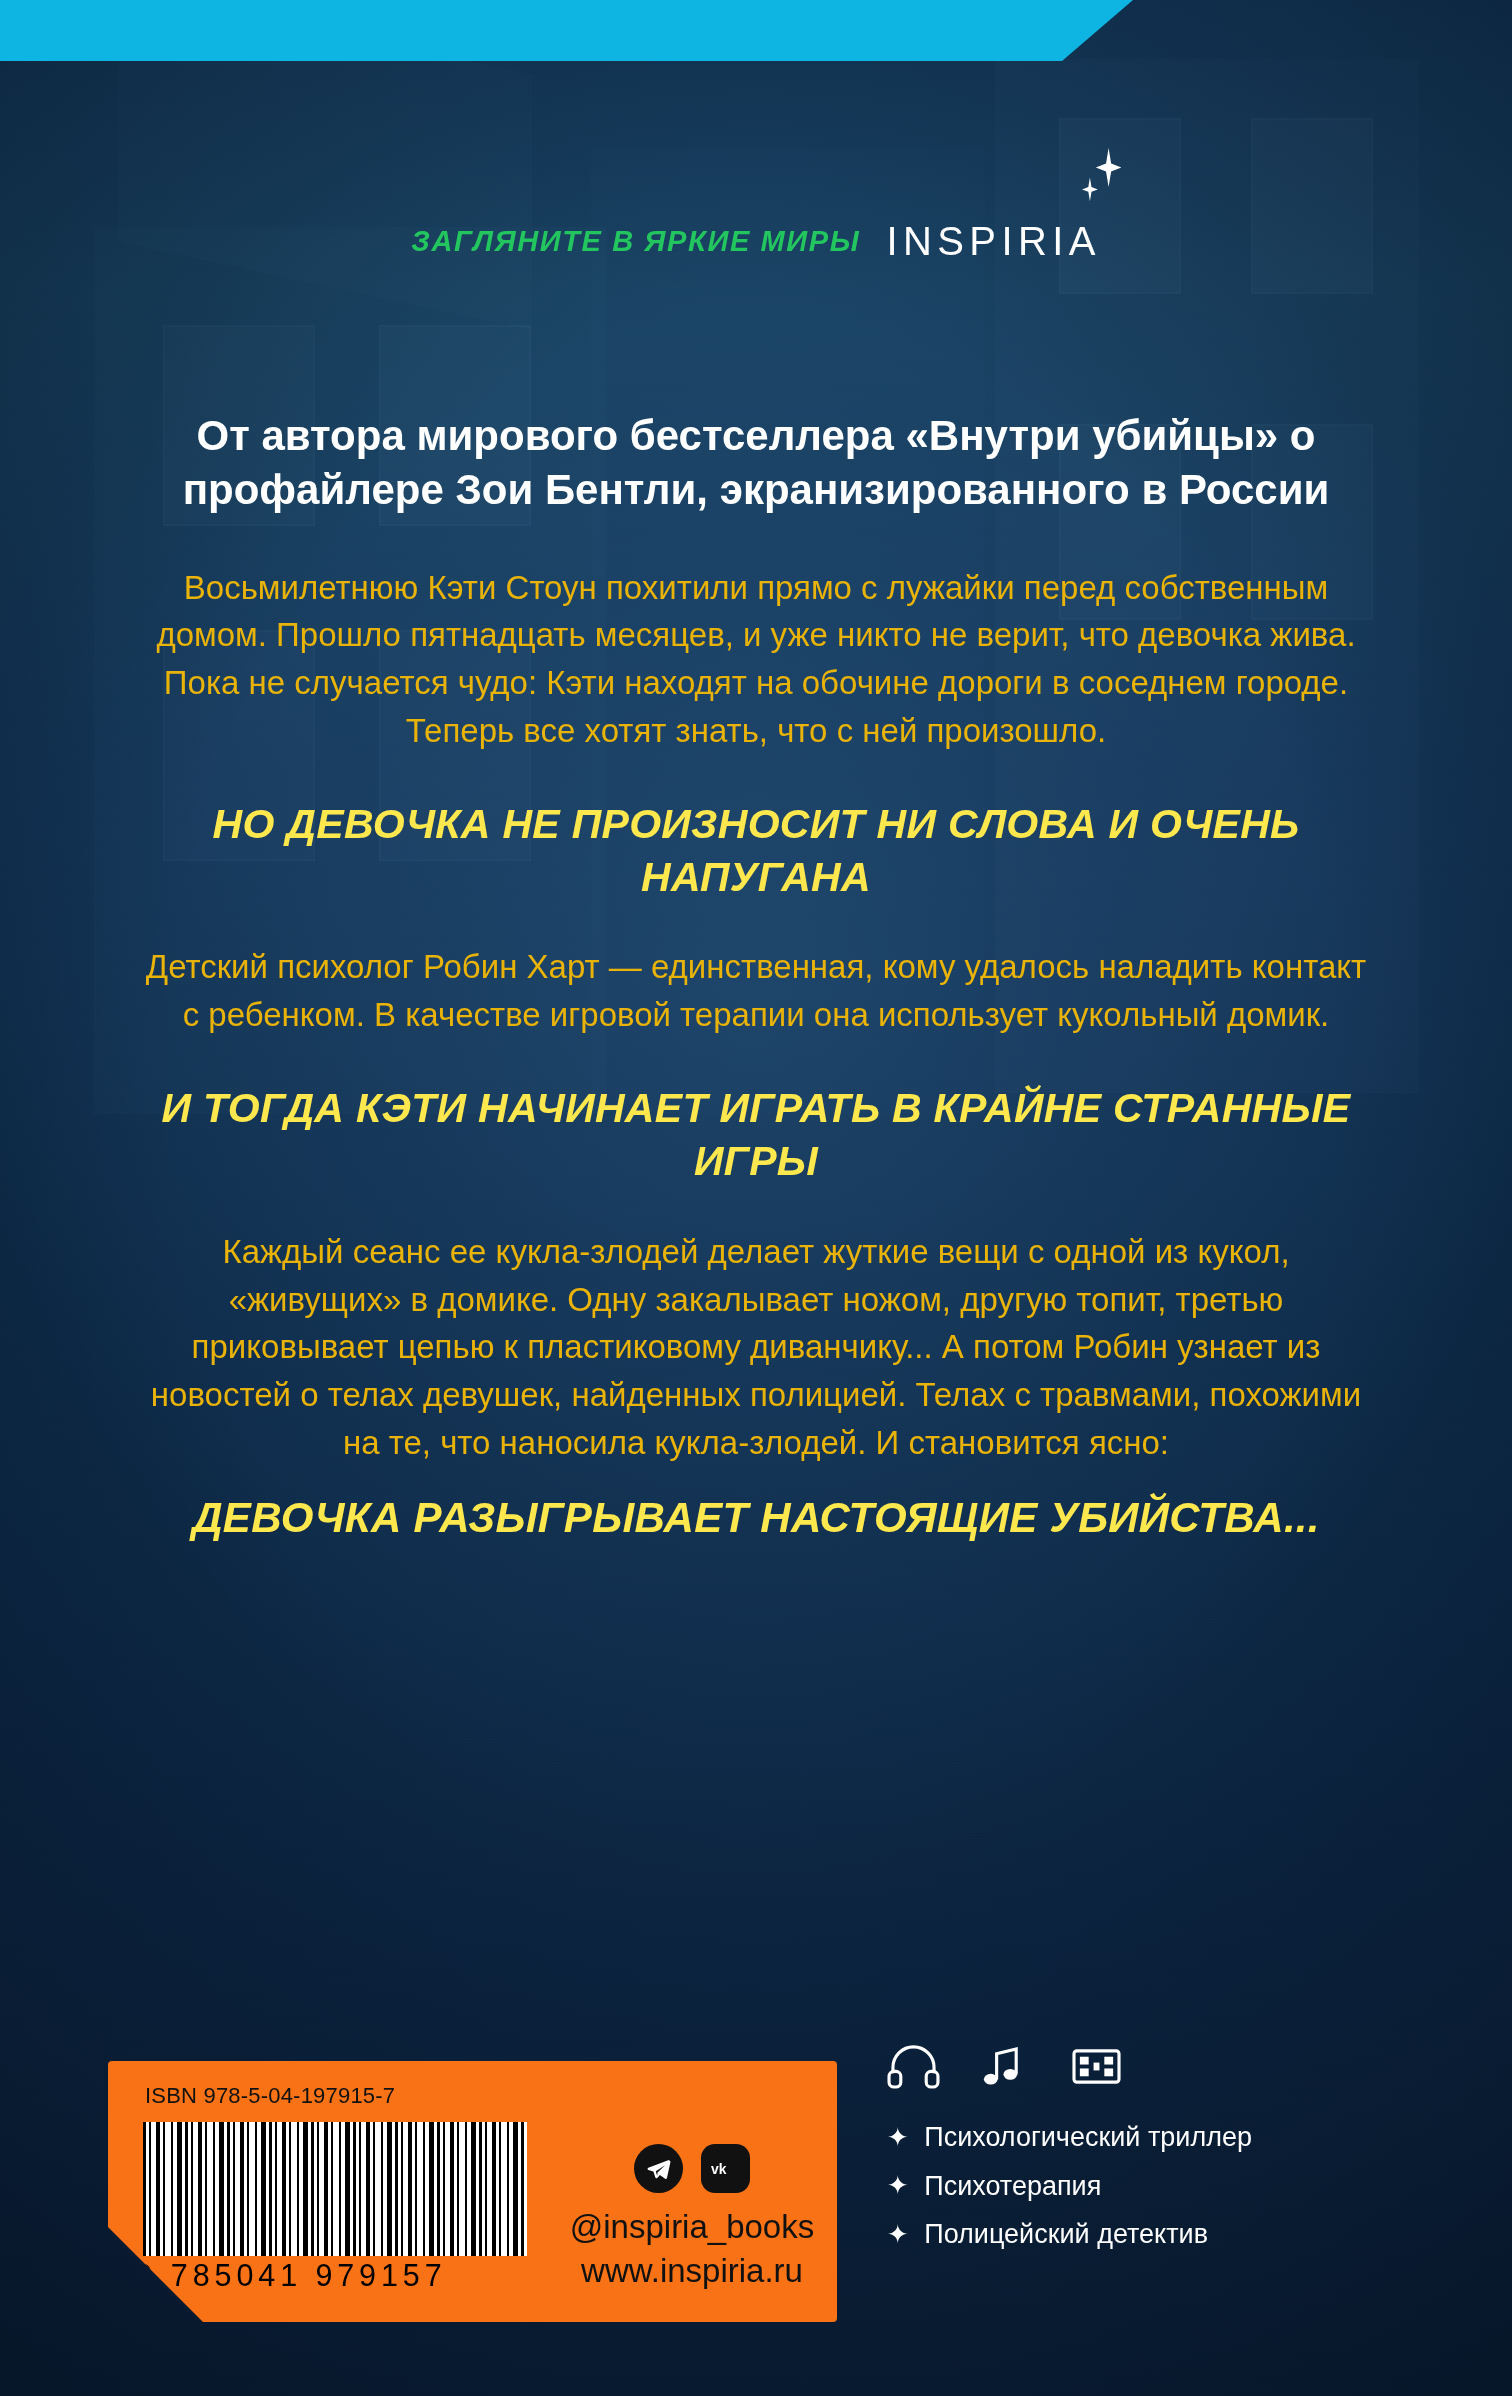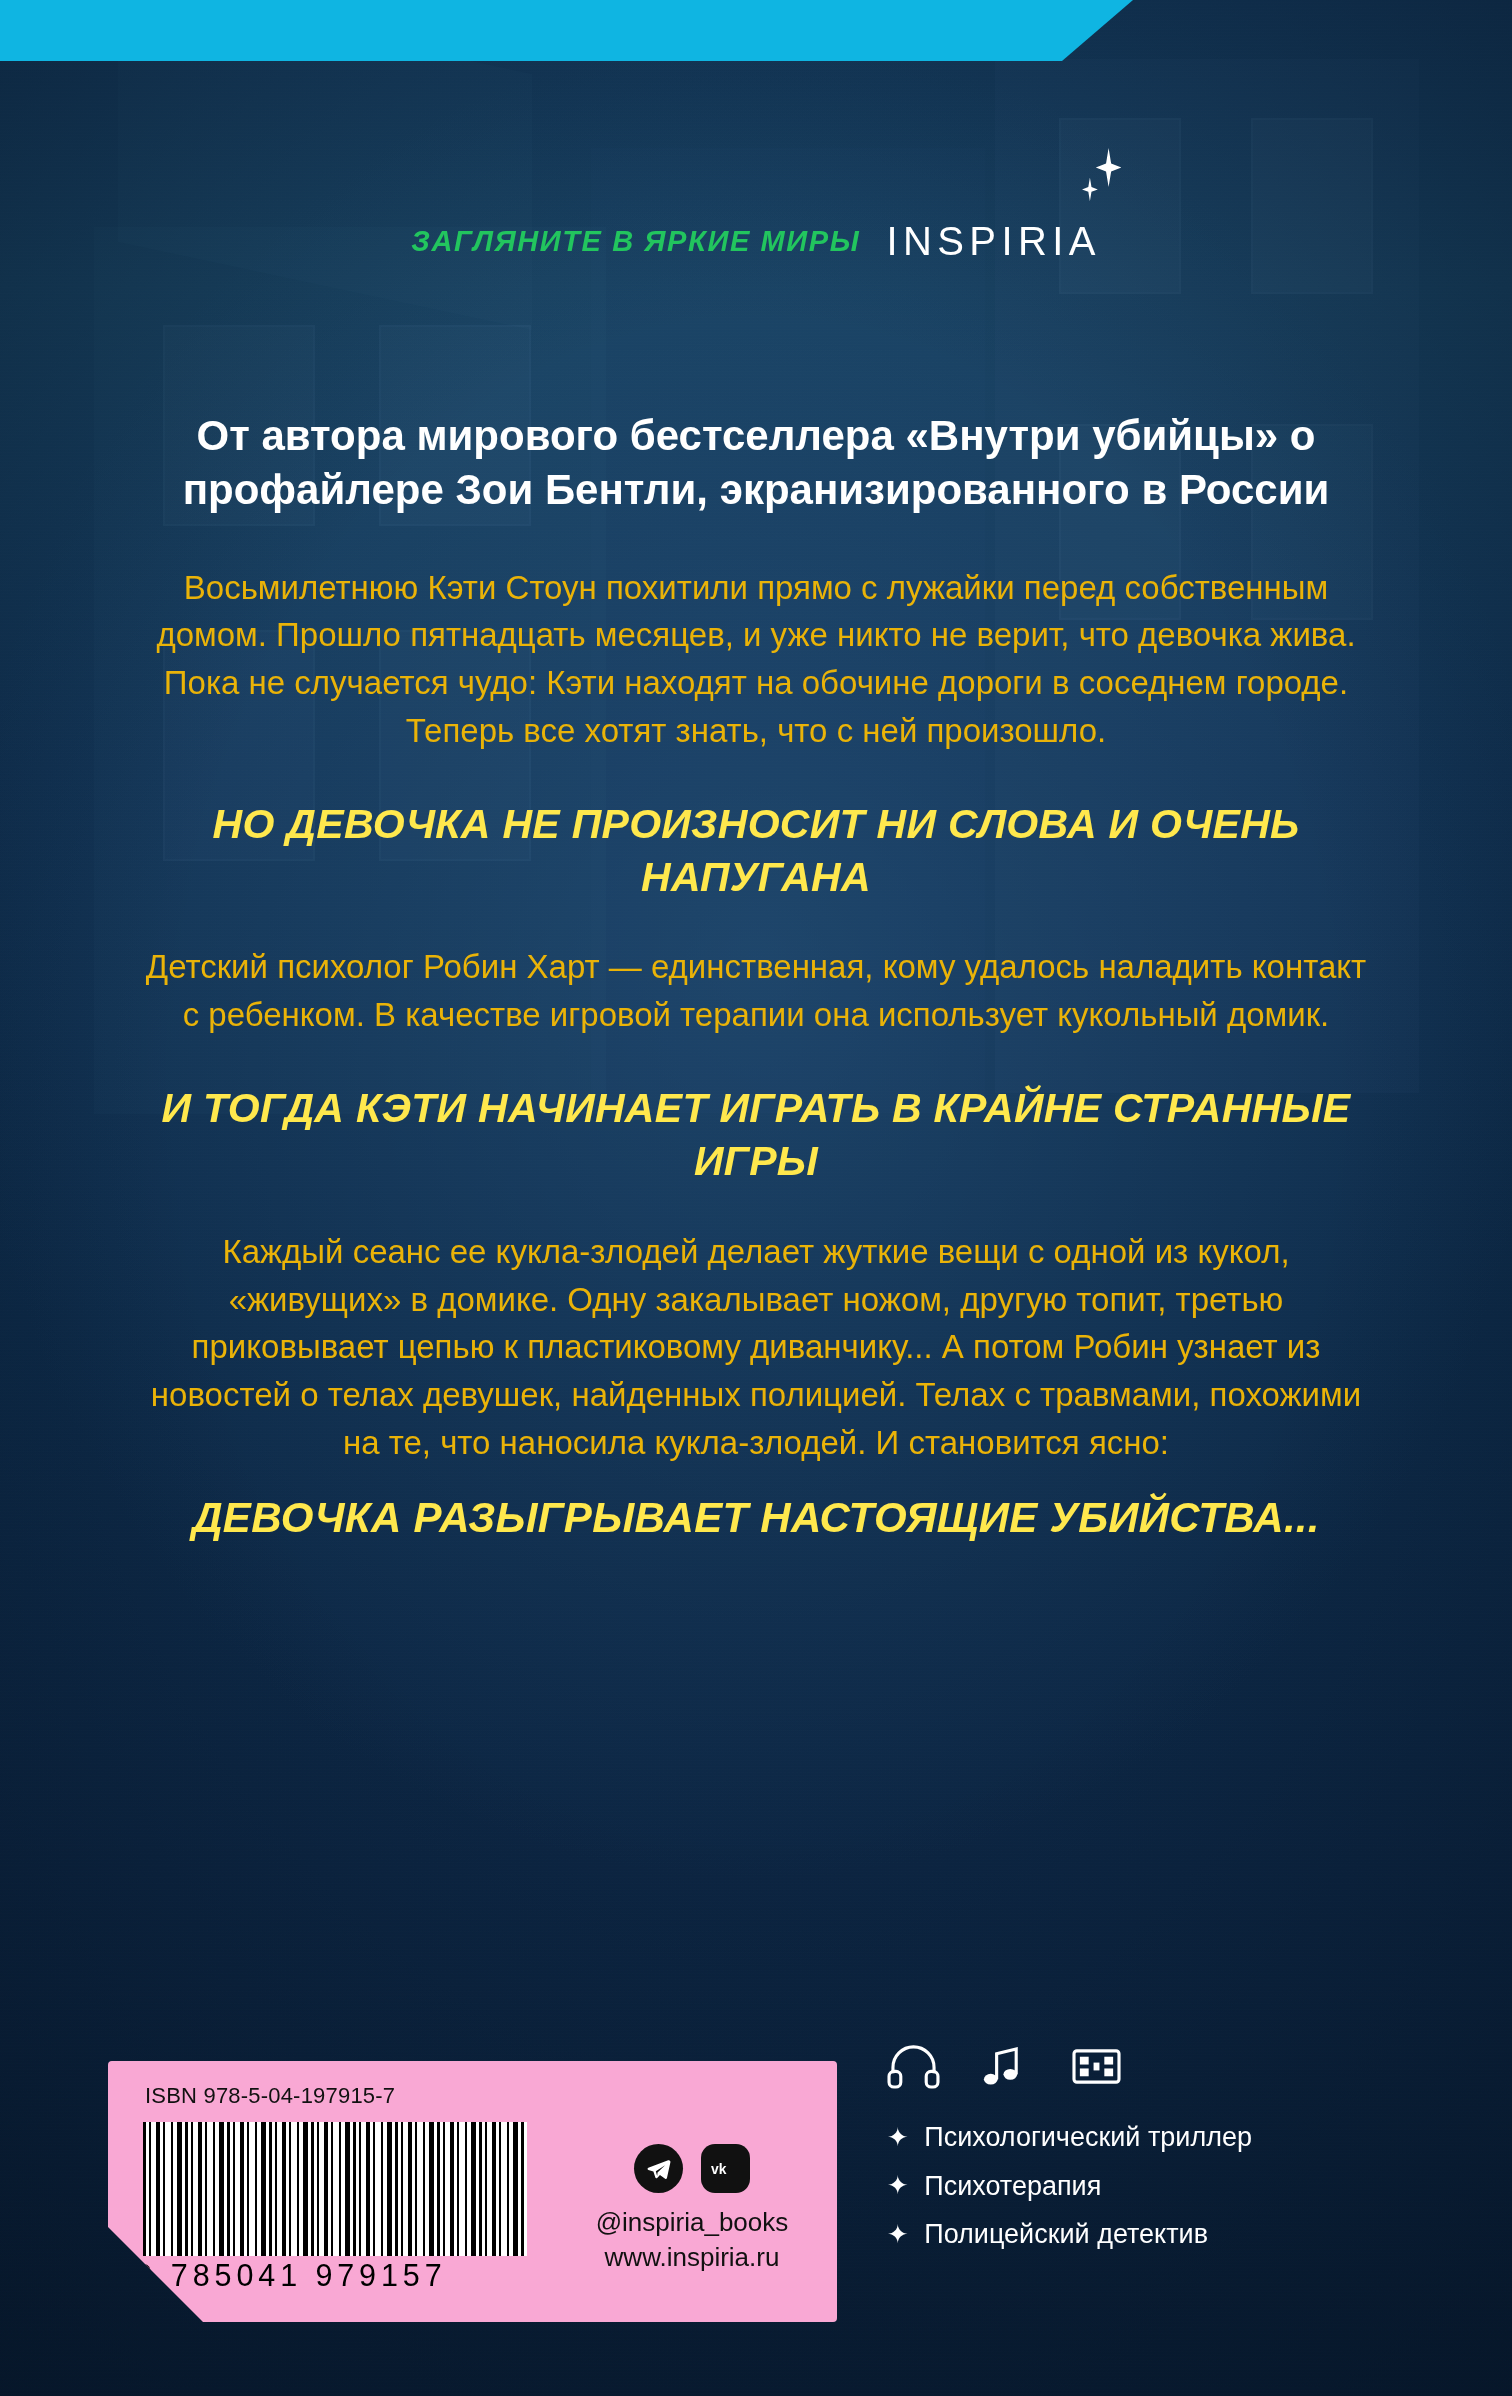--- a/index.html
+++ b/index.html
@@ -181,21 +181,21 @@
   }
   .para.p3 { margin-bottom: 23.6px; }
 
   
   .barcode-panel {
     position: absolute;
     left: 108px;
     top: 2061px;
     width: 729px;
     height: 261px;
-    background: #f9a8d4;
+    background: #f97316;
     border-radius: 3.9px;
     clip-path: polygon(0 0, 100% 0, 100% 100%, 95px 100%, 0 calc(100% - 95px));
   }
   .isbn {
     position: absolute;
     left: 37px;
     top: 21.7px;
     font-size: 22px;
     color: #111;
     font-family: "Liberation Sans", sans-serif;
@@ -241,21 +241,21 @@
     border-radius: 50%;
     background: #111;
     display: flex;
     align-items: center;
     justify-content: center;
     color: #fff;
   }
   .ic.vk { border-radius: 14px; }
   .social-line {
     color: #111;
-    font-size: 26px;
+    font-size: 33px;
     line-height: 1.35;
   }
 
   .meta {
     position: absolute;
     left: 887px;
     top: 2044px;
     width: 552px;
   }
   .meta-icons {

